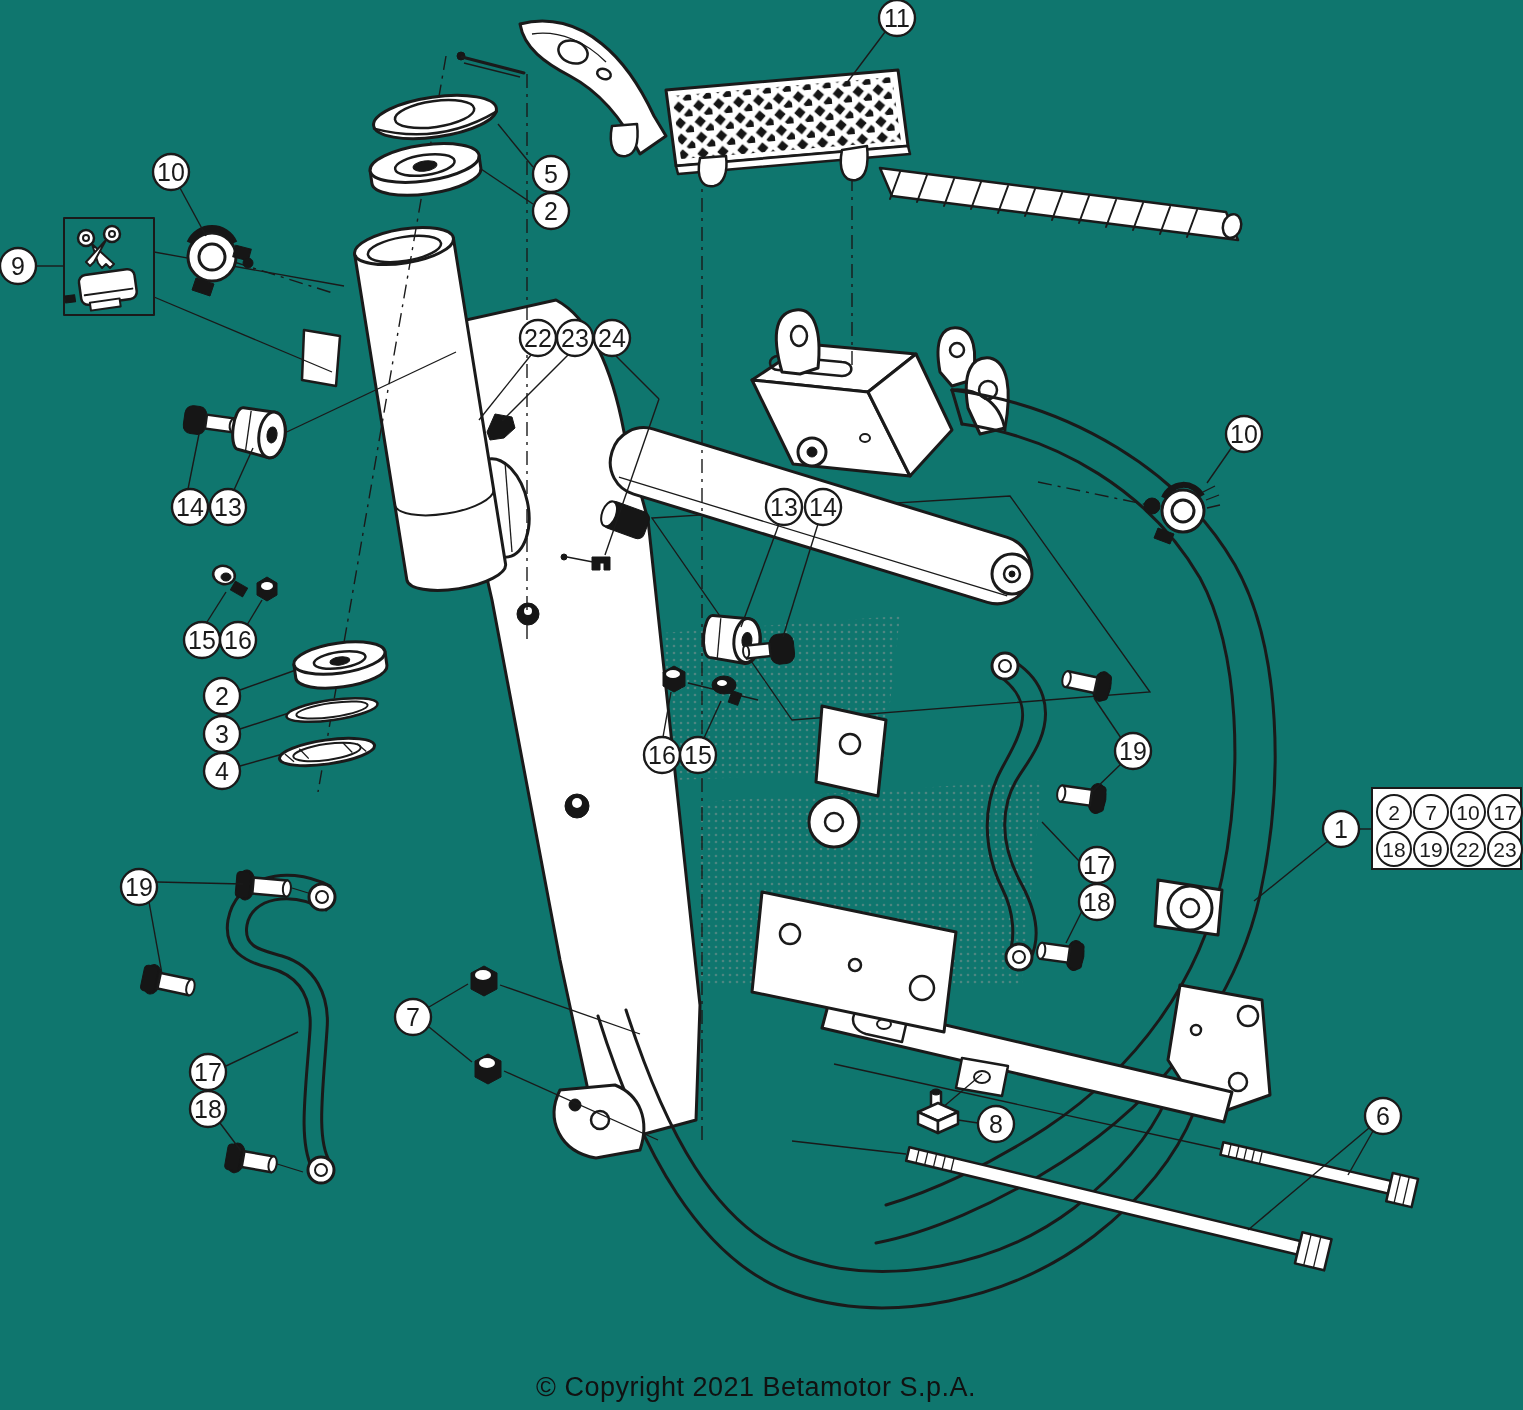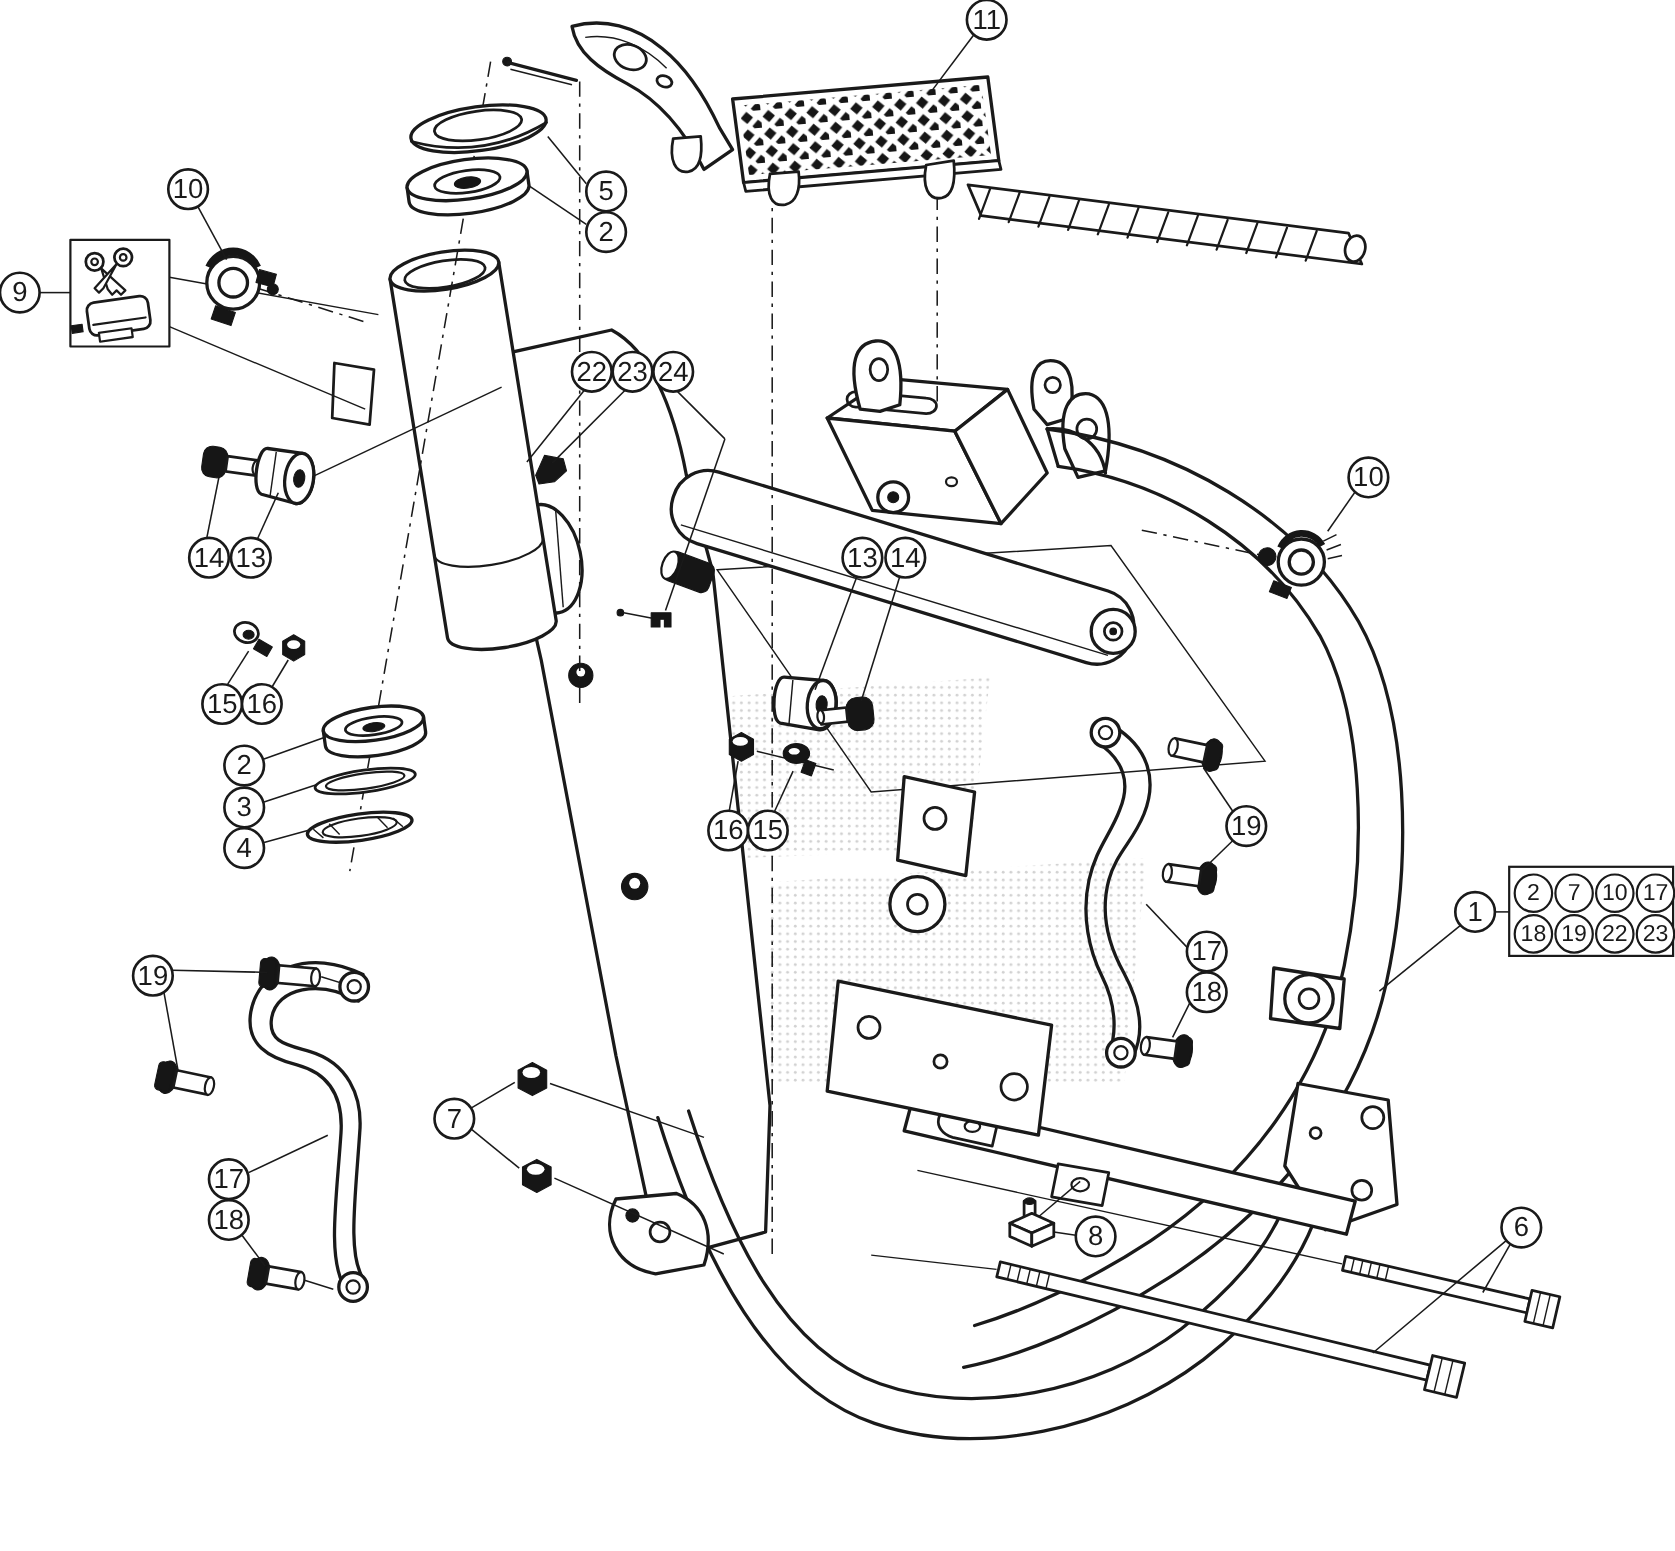--- a/index.html
+++ b/index.html
@@ -1,16 +1,16 @@
 <!DOCTYPE html>
 <html><head>
 <meta charset="utf-8">
 <style>
   html,body{margin:0;padding:0;background:#e8e8e8;}
-  .canvas{position:relative;width:1523px;height:1410px;background:#ffffff;overflow:hidden;
+  .canvas{position:relative;width:1523px;height:1410px;background:#0f766e;overflow:hidden;
           font-family:"Liberation Sans",sans-serif;}
   #diagram-svg{position:absolute;left:0;top:0;}
   
   .s3 {stroke:#1a1a1a;stroke-width:3;fill:#fff;stroke-linejoin:round;stroke-linecap:round;}
   .s25{stroke:#1a1a1a;stroke-width:2.5;fill:#fff;stroke-linejoin:round;stroke-linecap:round;}
   .s2 {stroke:#1a1a1a;stroke-width:2;fill:#fff;stroke-linejoin:round;stroke-linecap:round;}
   .ln {fill:none !important;}
   .dk {fill:#161616;stroke:#161616;stroke-width:1;stroke-linejoin:round;}
   .thin{stroke:#1a1a1a;stroke-width:1.3;fill:none;}
   .dash{stroke:#1a1a1a;stroke-width:1.4;fill:none;stroke-dasharray:14 6 3 6;}
@@ -570,13 +570,14 @@
             <text x="1468" y="849" text-anchor="middle" dominant-baseline="central" font-size="21" fill="#1a1a1a" font-family="&quot;Liberation Sans&quot;,sans-serif">22</text>
           </g>
           <g>
             <circle cx="1505" cy="849" r="17" fill="#fff" stroke="#1a1a1a" stroke-width="2"></circle>
             <text x="1505" y="849" text-anchor="middle" dominant-baseline="central" font-size="21" fill="#1a1a1a" font-family="&quot;Liberation Sans&quot;,sans-serif">23</text>
           </g>
         </g>
       </g>
 </svg>
 
+<div class="copyright">© Copyright 2021 Betamotor S.p.A.</div>
 </div>
 
 </body></html>

